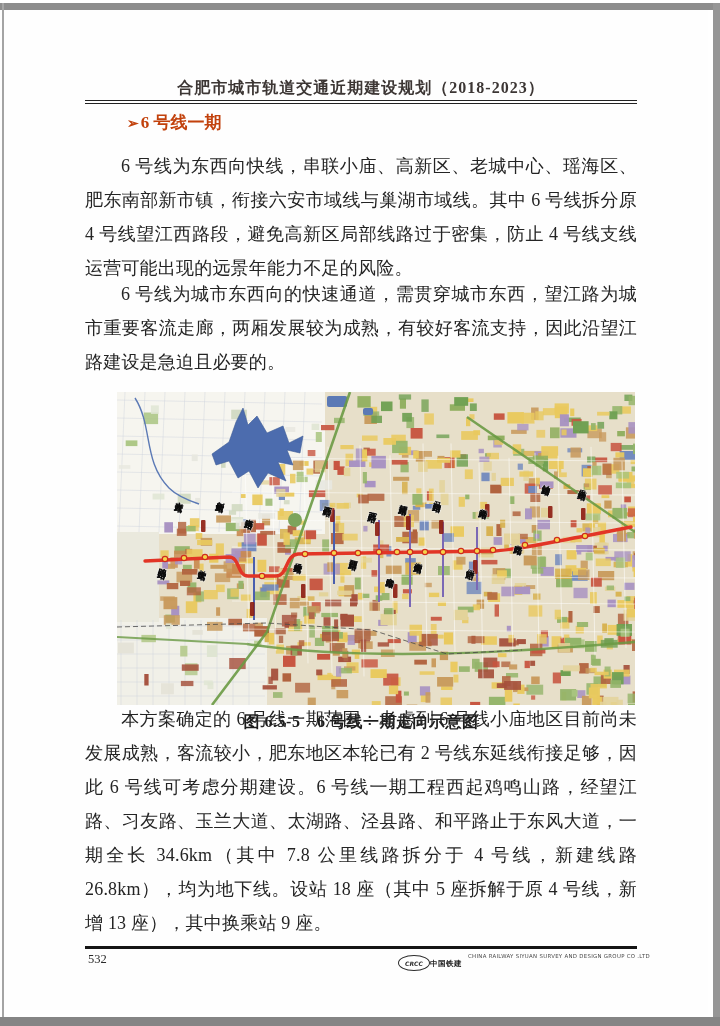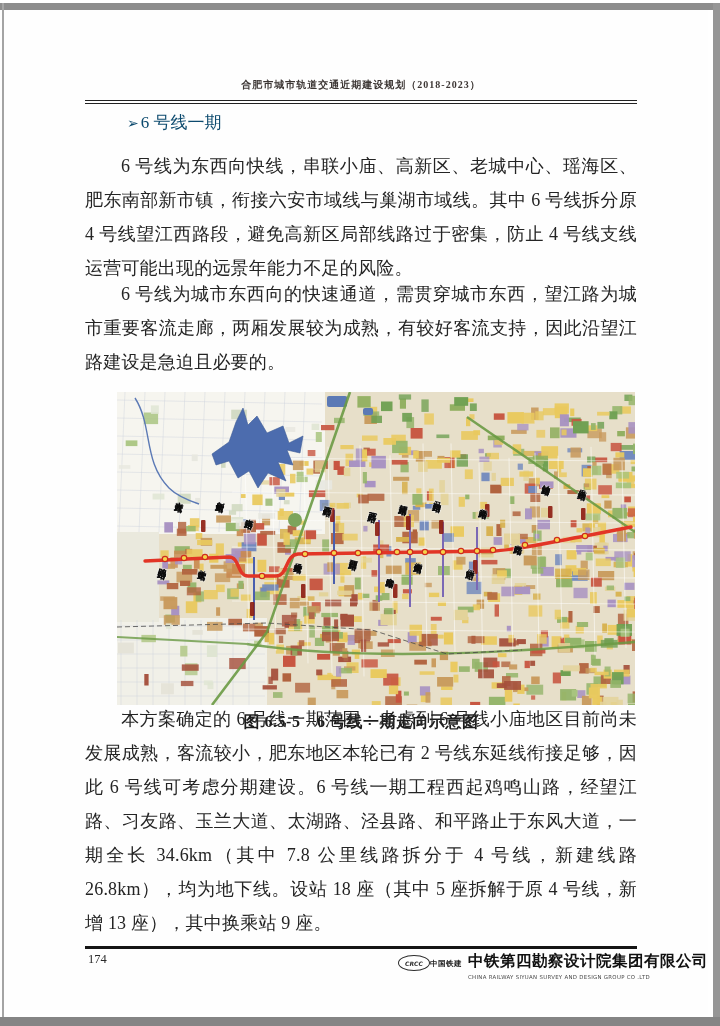--- a/index.html
+++ b/index.html
@@ -6,25 +6,25 @@
   body{width:720px;height:1026px;position:relative;background:#ffffff;
        font-family:"Liberation Serif","DejaVu Serif",serif;overflow:hidden;}
   .edge{position:absolute;background:#8d8d8d;}
   .edge-top{left:0;right:0;top:3px;height:7px;}
   .edge-left{left:2px;top:3px;width:2px;bottom:6px;background:#a5a5a5;}
   .edge-right{right:0;top:3px;width:7px;bottom:0;background:#969696;}
   .edge-bottom{left:0;right:0;bottom:0;height:9px;background:#858585;}
   .page{position:absolute;left:10px;right:12px;top:10px;bottom:12px;background:#fefefe;}
 
   .doc-header-title{position:absolute;left:85px;width:552px;top:78px;text-align:center;
-       font-size:10px;font-weight:bold;color:#3c3634;letter-spacing:1px;}
+       font-size:16px;font-weight:bold;color:#3c3634;letter-spacing:1px;}
   .header-rule{position:absolute;left:85px;width:552px;top:100px;height:2px;
        border-top:1.6px solid #222;border-bottom:1.4px solid #222;}
 
-  .section-heading{position:absolute;left:127px;top:111px;font-size:17px;font-weight:normal;color:#0c4a6e;}
+  .section-heading{position:absolute;left:127px;top:111px;font-size:17px;font-weight:bold;color:#c2410c;}
   .section-heading .marker{font-size:14px;margin-right:2px;}
 
   .para{position:absolute;left:85px;width:552px;font-size:18px;line-height:34px;color:#242424;
        text-align:justify;text-align-last:left;letter-spacing:.2px;}
   .para .indent{display:inline-block;width:36px;}
   #p1{top:149px;}
   #p2{top:277px;}
   #p3{top:702px;}
 
   .map-wrap{position:absolute;left:117px;top:392px;width:518px;height:313px;background:#ece5d2;overflow:hidden;}
@@ -958,24 +958,23 @@
       <div class="station-label" style="left: 352px; top: 171px;">伊宁路站</div>
       <div class="station-label" style="left: 400px; top: 146px;">龙岗路站</div>
     </div>
 </div>
 
 <div class="fig-caption">图 6.5-5　6 号线一期走向示意图</div>
 
 <div class="para" id="p3"><span class="indent"></span><span>本方案确定的 6 号线一期范围：考虑到 6 号线小庙地区目前尚未发展成熟，客流较小，肥东地区本轮已有 2 号线东延线衔接足够，因此 6 号线可考虑分期建设。6 号线一期工程西起鸡鸣山路，经望江路、习友路、玉兰大道、太湖路、泾县路、和平路止于东风大道，一期全长 34.6km（其中 7.8 公里线路拆分于 4 号线，新建线路 26.8km），均为地下线。设站 18 座（其中 5 座拆解于原 4 号线，新增 13 座），其中换乘站 9 座。</span></div>
 
 <div class="footer-rule"></div>
-<div class="page-number">174</div>
+<div class="page-number">532</div>
 
 <div class="footer-logo">
   <div class="logo-mark">
     <div class="logo-oval">CRCC</div>
     <div class="logo-sub">中国铁建</div>
   </div>
   <div class="company-block">
-    <div class="company-cn">中铁第四勘察设计院集团有限公司</div>
     <div class="company-en">CHINA RAILWAY SIYUAN SURVEY AND DESIGN GROUP CO .LTD</div>
   </div>
 </div>
 
 </body></html>

